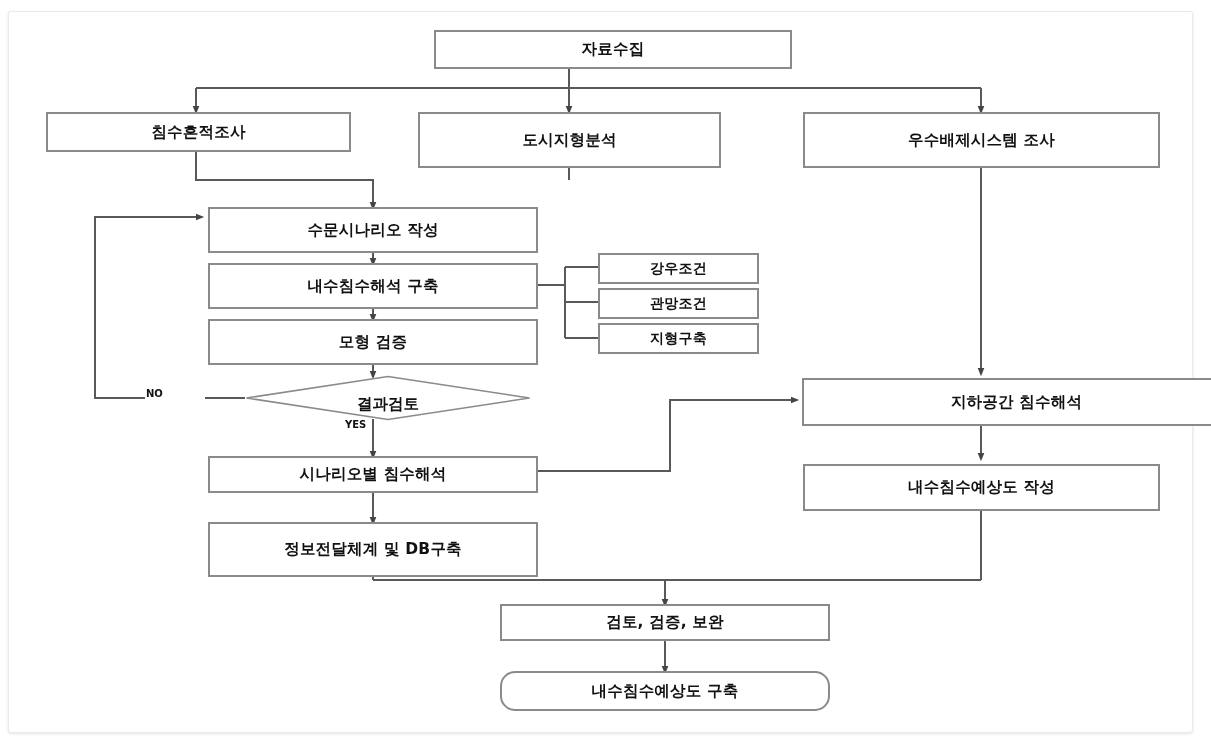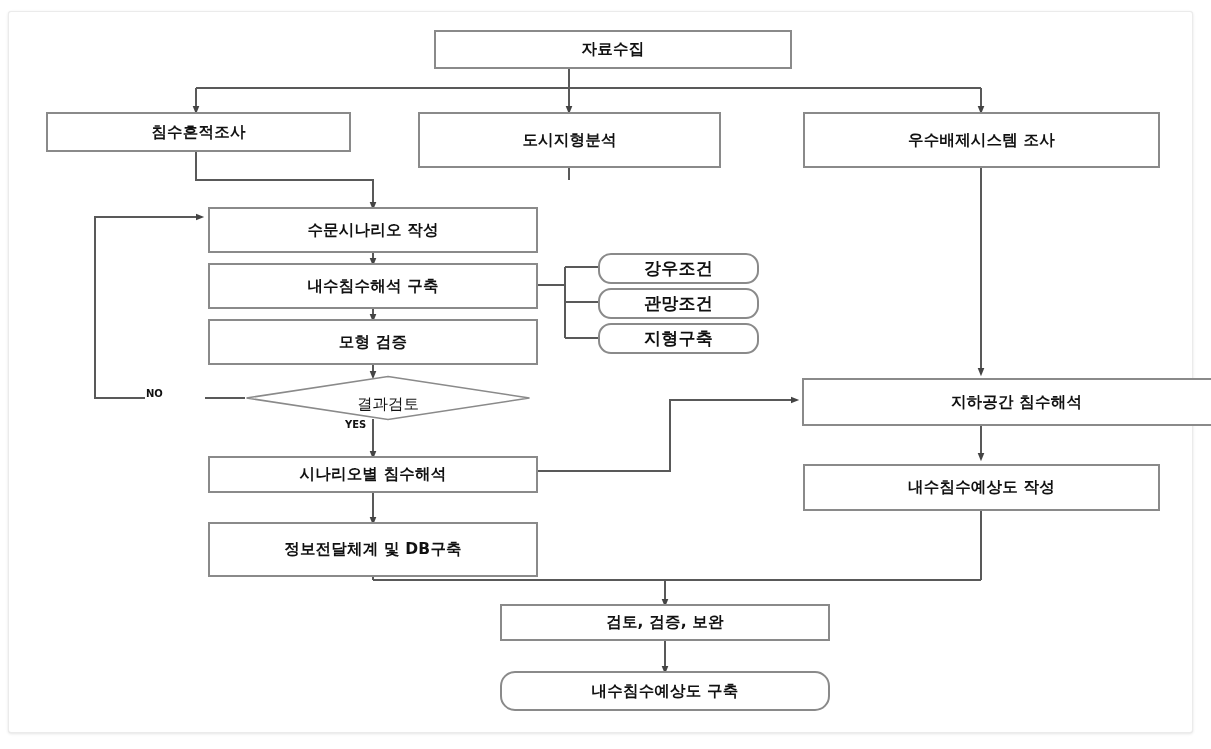--- a/index.html
+++ b/index.html
@@ -46,32 +46,32 @@
     border: 2px solid #8a8a8a;
     display: flex;
     align-items: center;
     justify-content: center;
     color: #111111;
     font-weight: bold;
     letter-spacing: 0.2px;
     white-space: nowrap;
   }
   .node.lg { font-size: 15.5px; }
-  .node.sm { font-size: 17px; border-radius: 13px; }
+  .node.sm { font-size: 14px; }
   .diamond-wrap {
     position: absolute;
     display: flex;
     align-items: center;
     justify-content: center;
   }
   .diamond-label {
     position: relative;
     z-index: 2;
     font-size: 15.5px;
-    font-weight: normal;
+    font-weight: bold;
     color: #111111;
     white-space: nowrap;
     margin-top: 13px;
   }
   .edge-label {
     position: absolute;
     font-size: 10px;
     font-weight: bold;
     color: #111111;
     white-space: nowrap;

